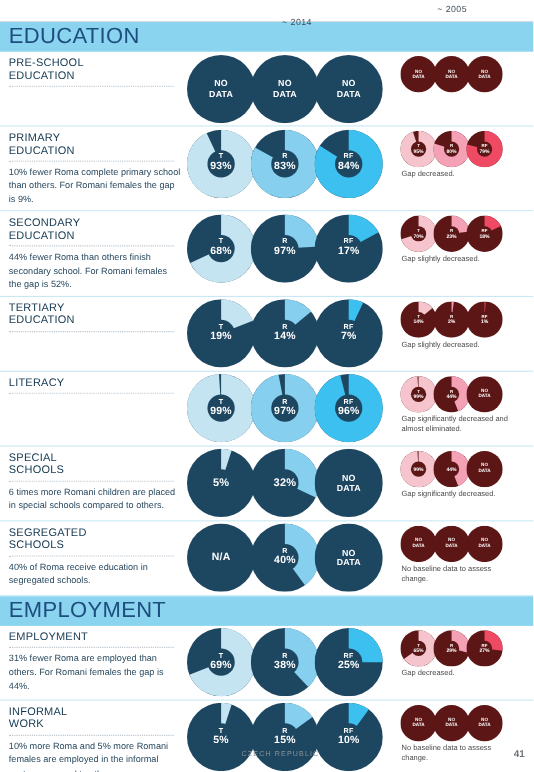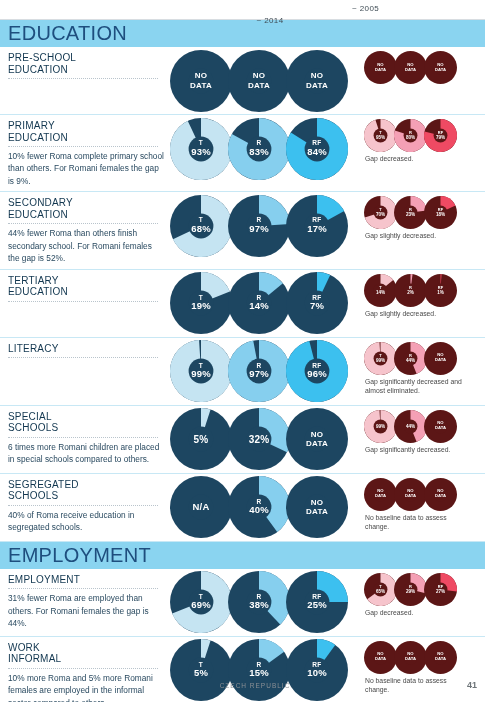--- a/index.html
+++ b/index.html
@@ -20,21 +20,21 @@
   }
   .year-label {
     position: absolute;
     top: 4px;
     font-size: 8px;
     color: #3f4c55;
     letter-spacing: .4px;
     white-space: nowrap;
   }
   .year-2014 { left: 180px; width: 180px; text-align: center; margin-top: 12px; }
-  .year-2005 { left: 352px; width: 118px; text-align: left; }
+  .year-2005 { left: 352px; width: 118px; text-align: center; }
 
   
   .section-banner {
     background: #8ad4f0;
     height: 27px;
     display: flex;
     align-items: center;
     padding-left: 8px;
   }
   .section-banner .title {
@@ -859,22 +859,22 @@
               <div class="val">27%</div>
             </div>
      </div>
         </div>
       <div class="gap-note">Gap decreased.</div>
     </div>
   </div>
     <div class="row">
     <div class="row-label">
       <div class="row-title">
+          <div>INFORMAL</div>
           <div>WORK</div>
-          <div>INFORMAL</div>
         </div>
       <div class="row-rule"></div>
        <div class="row-desc">10% more Roma and 5% more Romani females are employed in the informal sector compared to others.</div>
     </div>
     <div class="charts-2014">
         <div class="donut">
        <svg width="62" height="62" viewBox="0 0 62 62">
     <circle cx="31" cy="31" r="31" fill="#1d4661"></circle>
     <path d="M 31 31 L 31 0 A 31 31 0 0 1 40.57952682562337 1.5172479948502406 Z" fill="#c5e4f2"></path>
     <circle cx="31" cy="31" r="12.4" fill="#1d4661"></circle>

